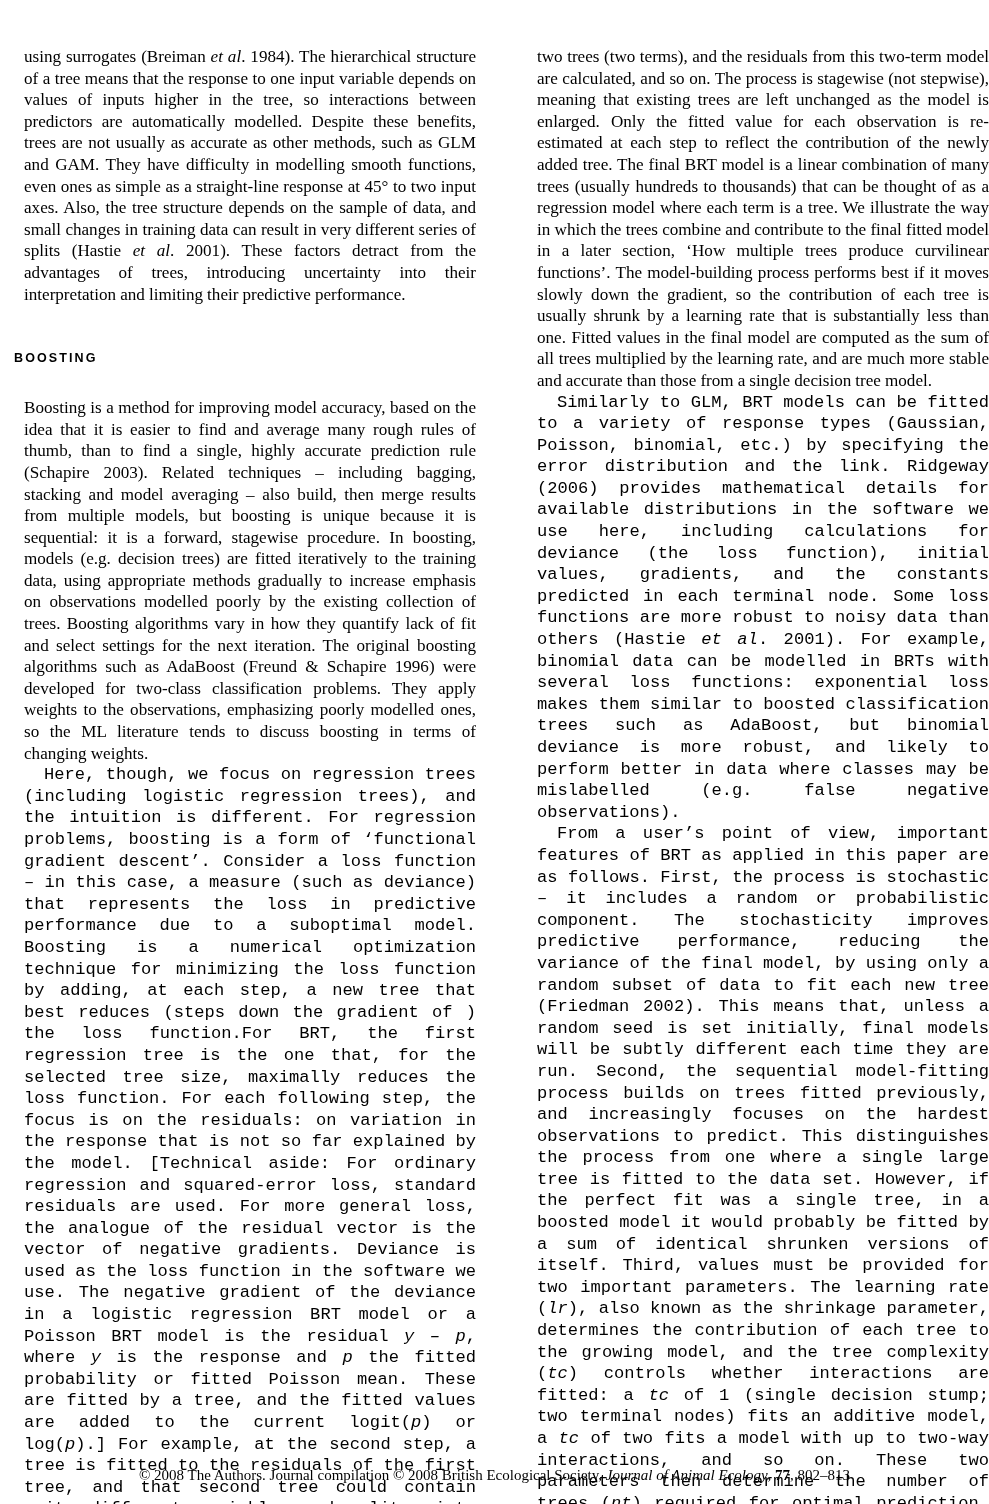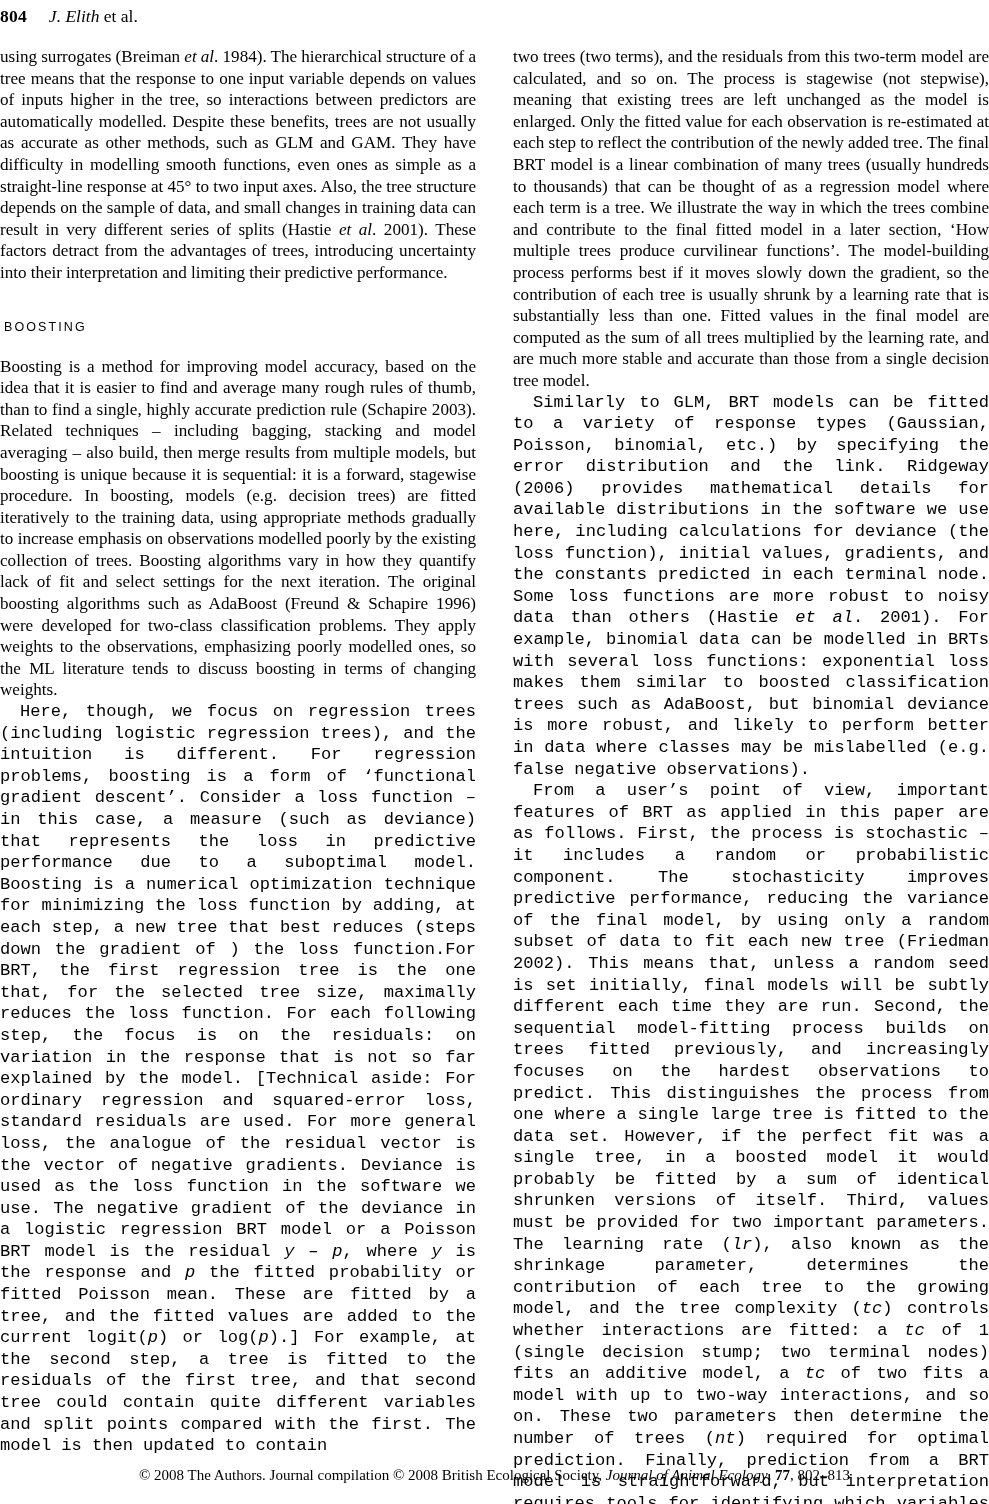--- a/index.html
+++ b/index.html
@@ -63,33 +63,34 @@
   }
 
   p.body {
     margin: 0;
     font-size: 17.1px;
     line-height: 21.6px;
     text-align: justify;
     text-justify: inter-word;
     hyphens: none;
     word-spacing: -0.2px;
+    padding-left: 24px;
   }
   p.body.indent {
     text-indent: 20px;
     font-family: Liberation Mono, monospace;
   }
   p.body i { font-style: italic; }
 
   
   h2.secheading {
-    margin: 4px;
+    margin: 14px;
     font-family: "Liberation Sans", "DejaVu Sans", sans-serif;
     font-size: 12.5px;
-    font-weight: normal;
+    font-weight: bold;
     letter-spacing: 2.1px;
     line-height: 1.2;
     text-transform: uppercase;
   }
   .gap-before-heading { height: 32px; }
   .gap-after-heading { height: 17px; }
 
   
   .footer {
     position: absolute;
@@ -101,23 +102,20 @@
     line-height: 1.3;
   }
   .footer i { font-style: italic; }
   .footer b { font-weight: bold; }
 </style>
 </head>
 <body>
 
 <div class="page">
 
-  <div class="runhead">
-    <span class="folio">804</span><span class="authors"><i>J. Elith</i><span> et al.</span></span>
-  </div>
 
   <div class="columns">
 
     <div class="col">
 
       <p class="body"><span>using surrogates (Breiman </span><i>et al</i><span>. 1984). The hierarchical structure of a tree means that the response to one input variable depends on values of inputs higher in the tree, so interactions between predictors are automatically modelled. Despite these benefits, trees are not usually as accurate as other methods, such as GLM and GAM. They have difficulty in modelling smooth functions, even ones as simple as a straight-line response at 45° to two input axes. Also, the tree structure depends on the sample of data, and small changes in training data can result in very different series of splits (Hastie </span><i>et al</i><span>. 2001). These factors detract from the advantages of trees, introducing uncertainty into their interpretation and limiting their predictive performance.</span></p>
 
       <div class="gap-before-heading"></div>
       <h2 class="secheading">Boosting</h2>
       <div class="gap-after-heading"></div>

